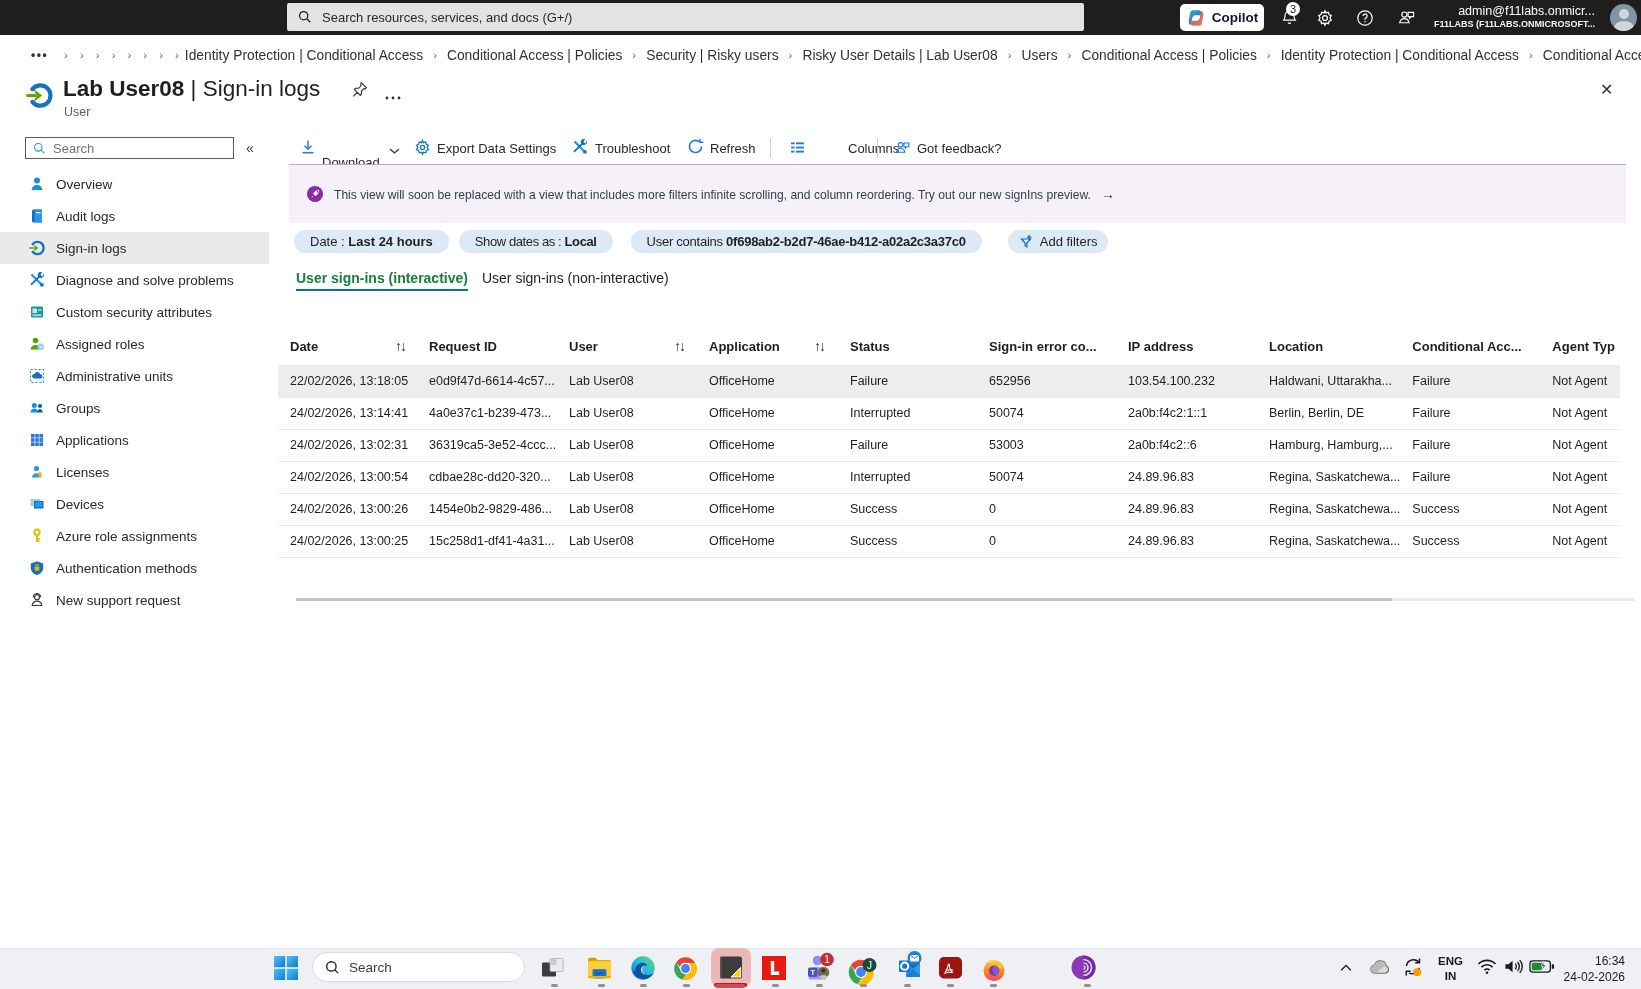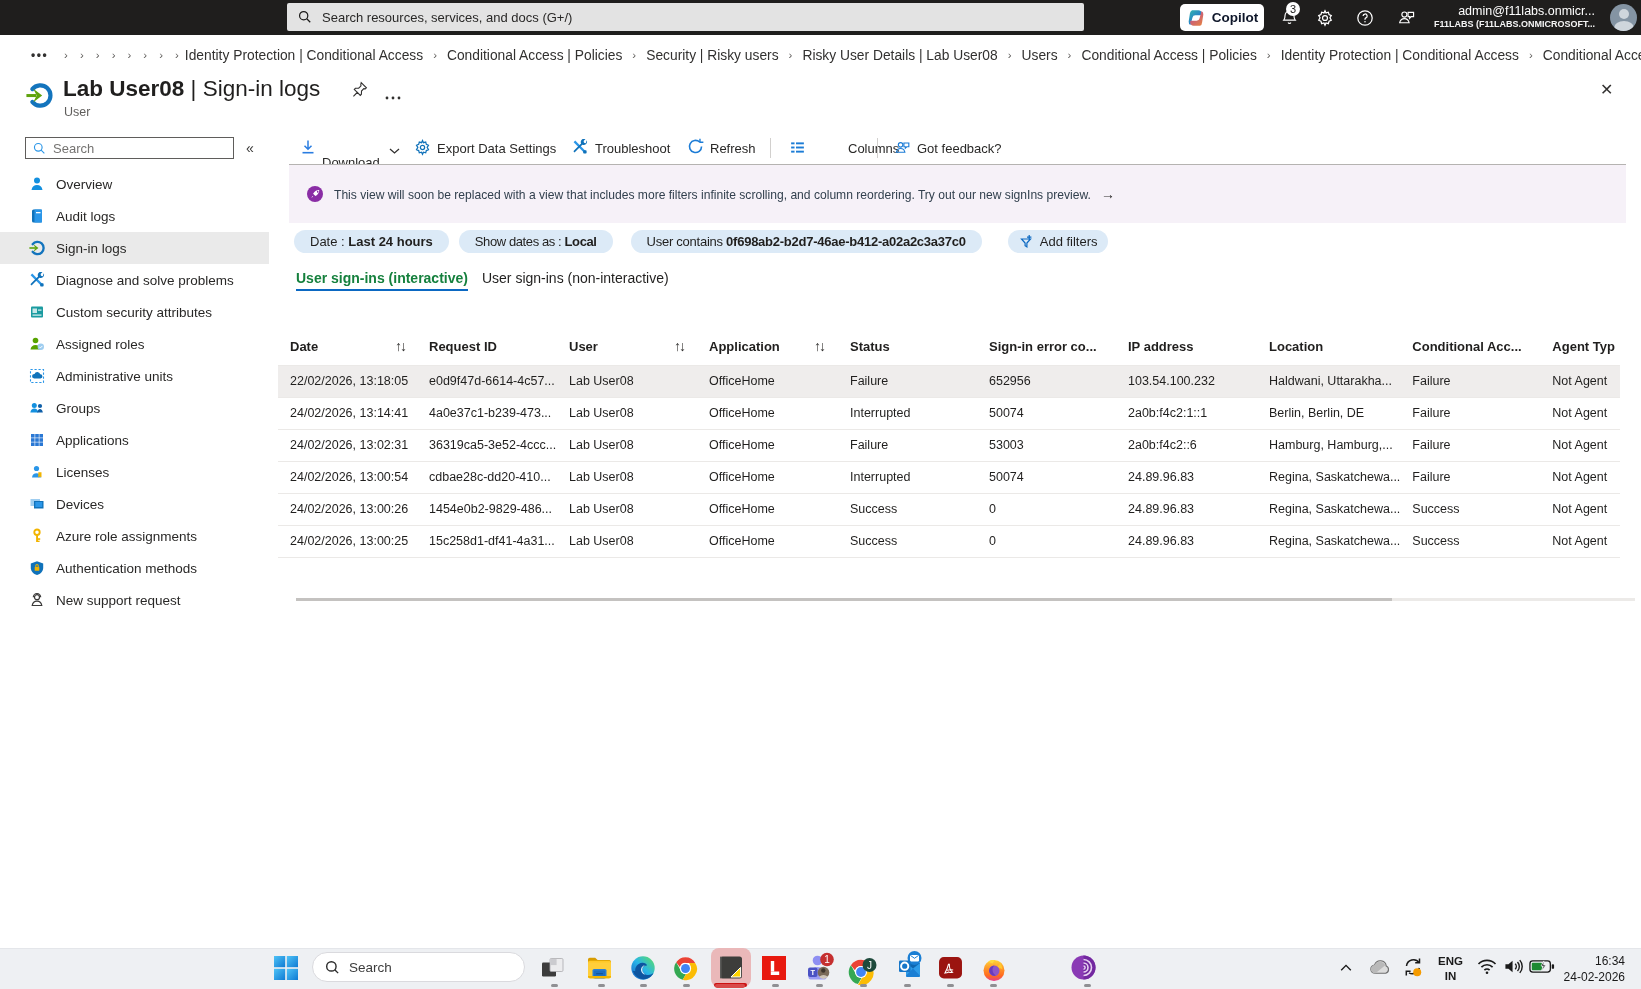--- a/index.html
+++ b/index.html
@@ -350,21 +350,21 @@
         <td>OfficeHome</td>
         <td>Failure</td>
         <td>53003</td>
         <td>2a0b:f4c2::6</td>
         <td>Hamburg, Hamburg,...</td>
         <td>Failure</td>
         <td>Not Agent</td>
       </tr>
   <tr>
         <td>24/02/2026, 13:00:54</td>
-        <td>cdbae28c-dd20-410...</td>
+        <td>cdbae28c-dd20-320...</td>
         <td>Lab User08</td>
         <td>OfficeHome</td>
         <td>Interrupted</td>
         <td>50074</td>
         <td>24.89.96.83</td>
         <td>Regina, Saskatchewa...</td>
         <td>Failure</td>
         <td>Not Agent</td>
       </tr>
   <tr>

